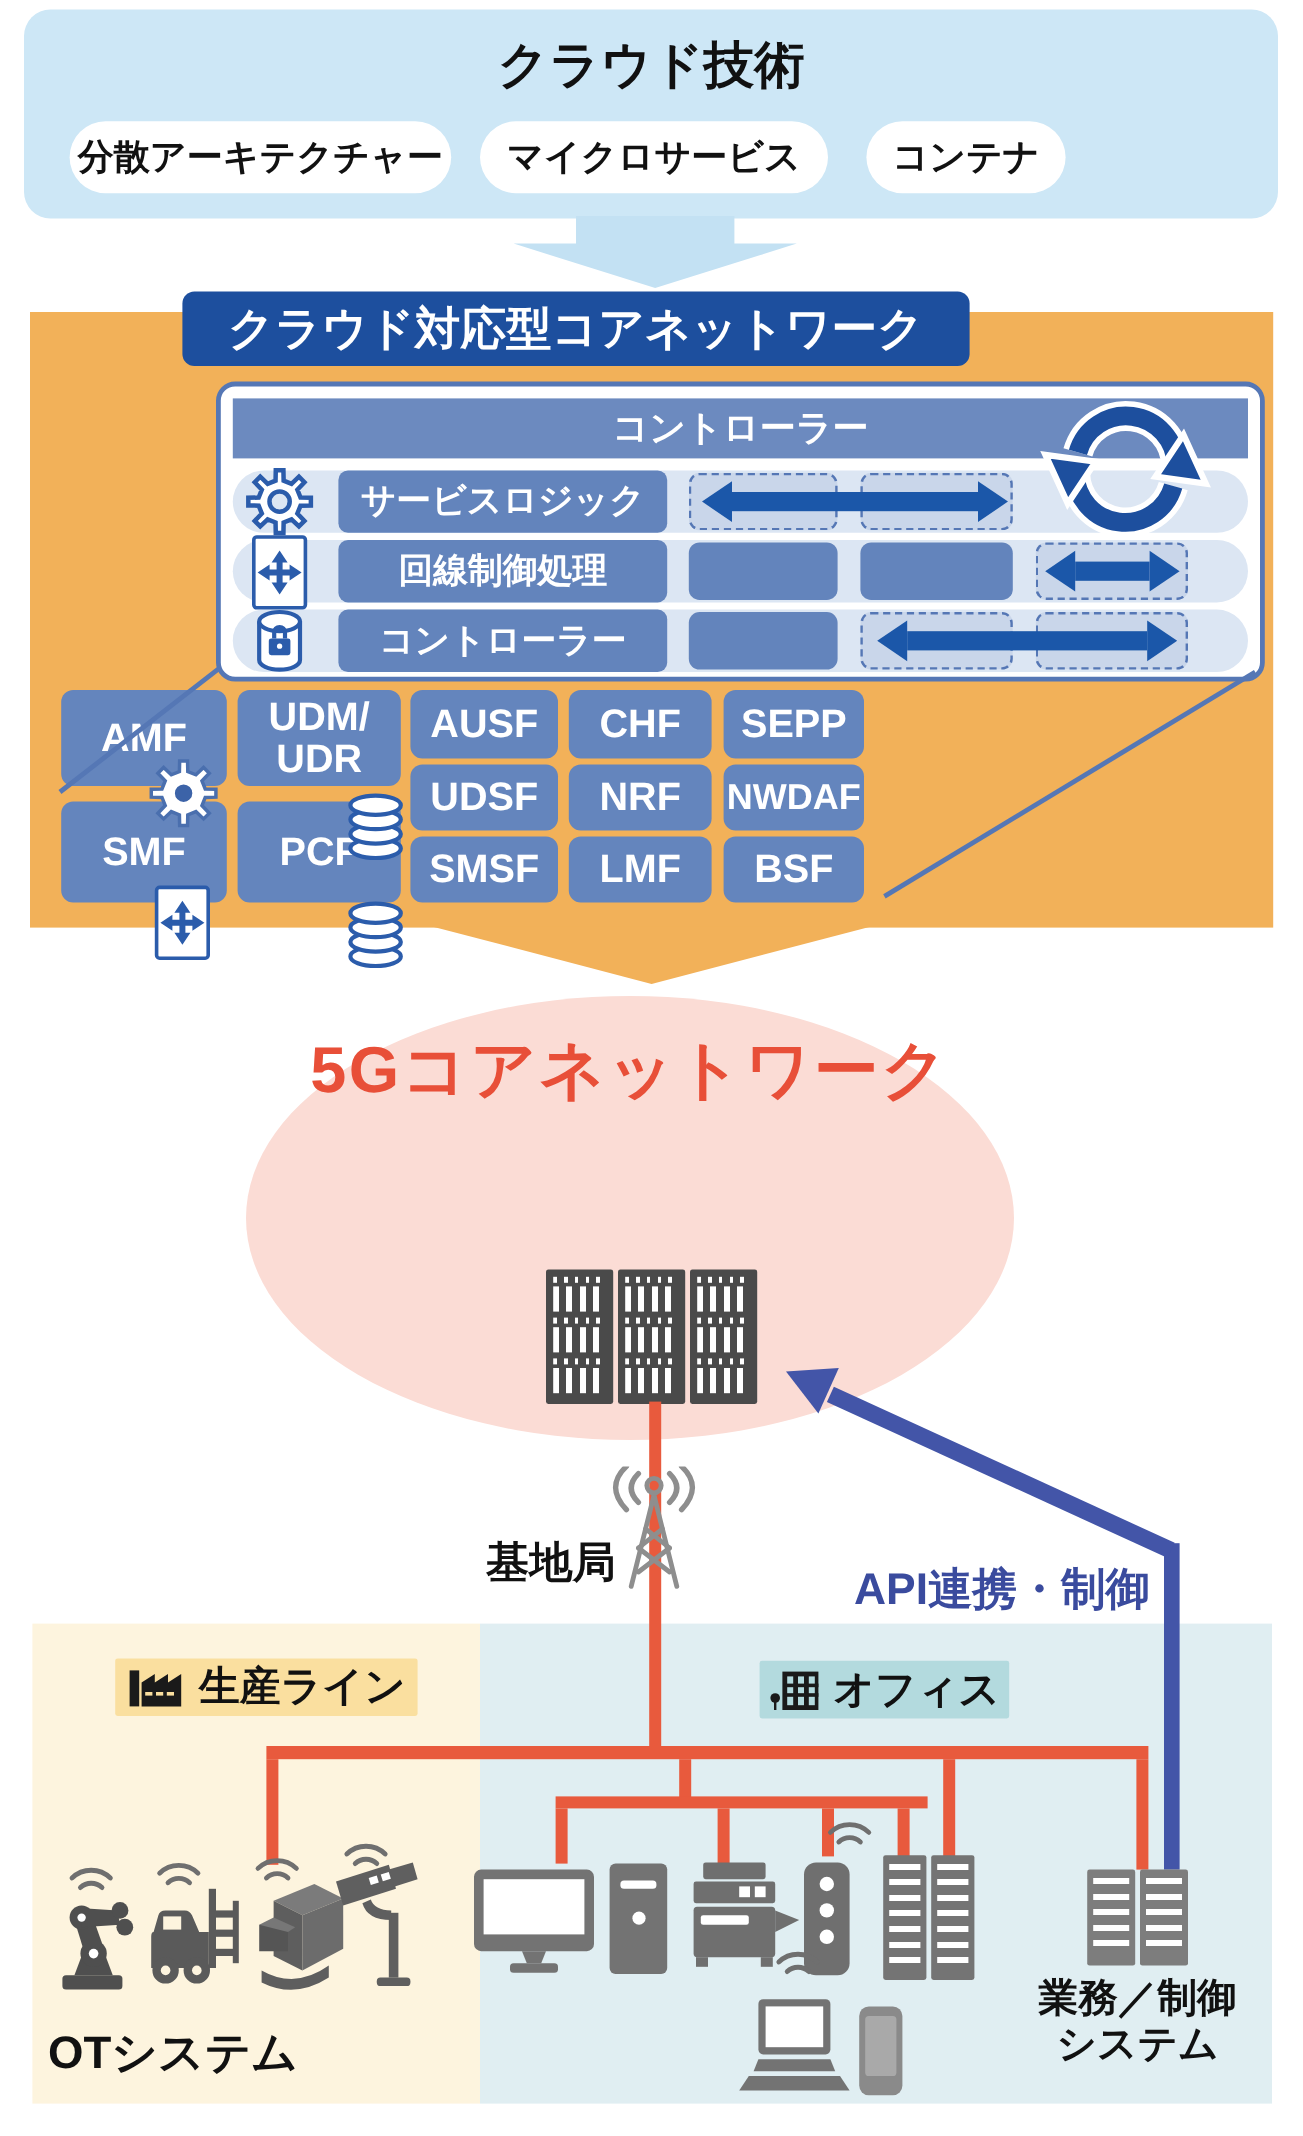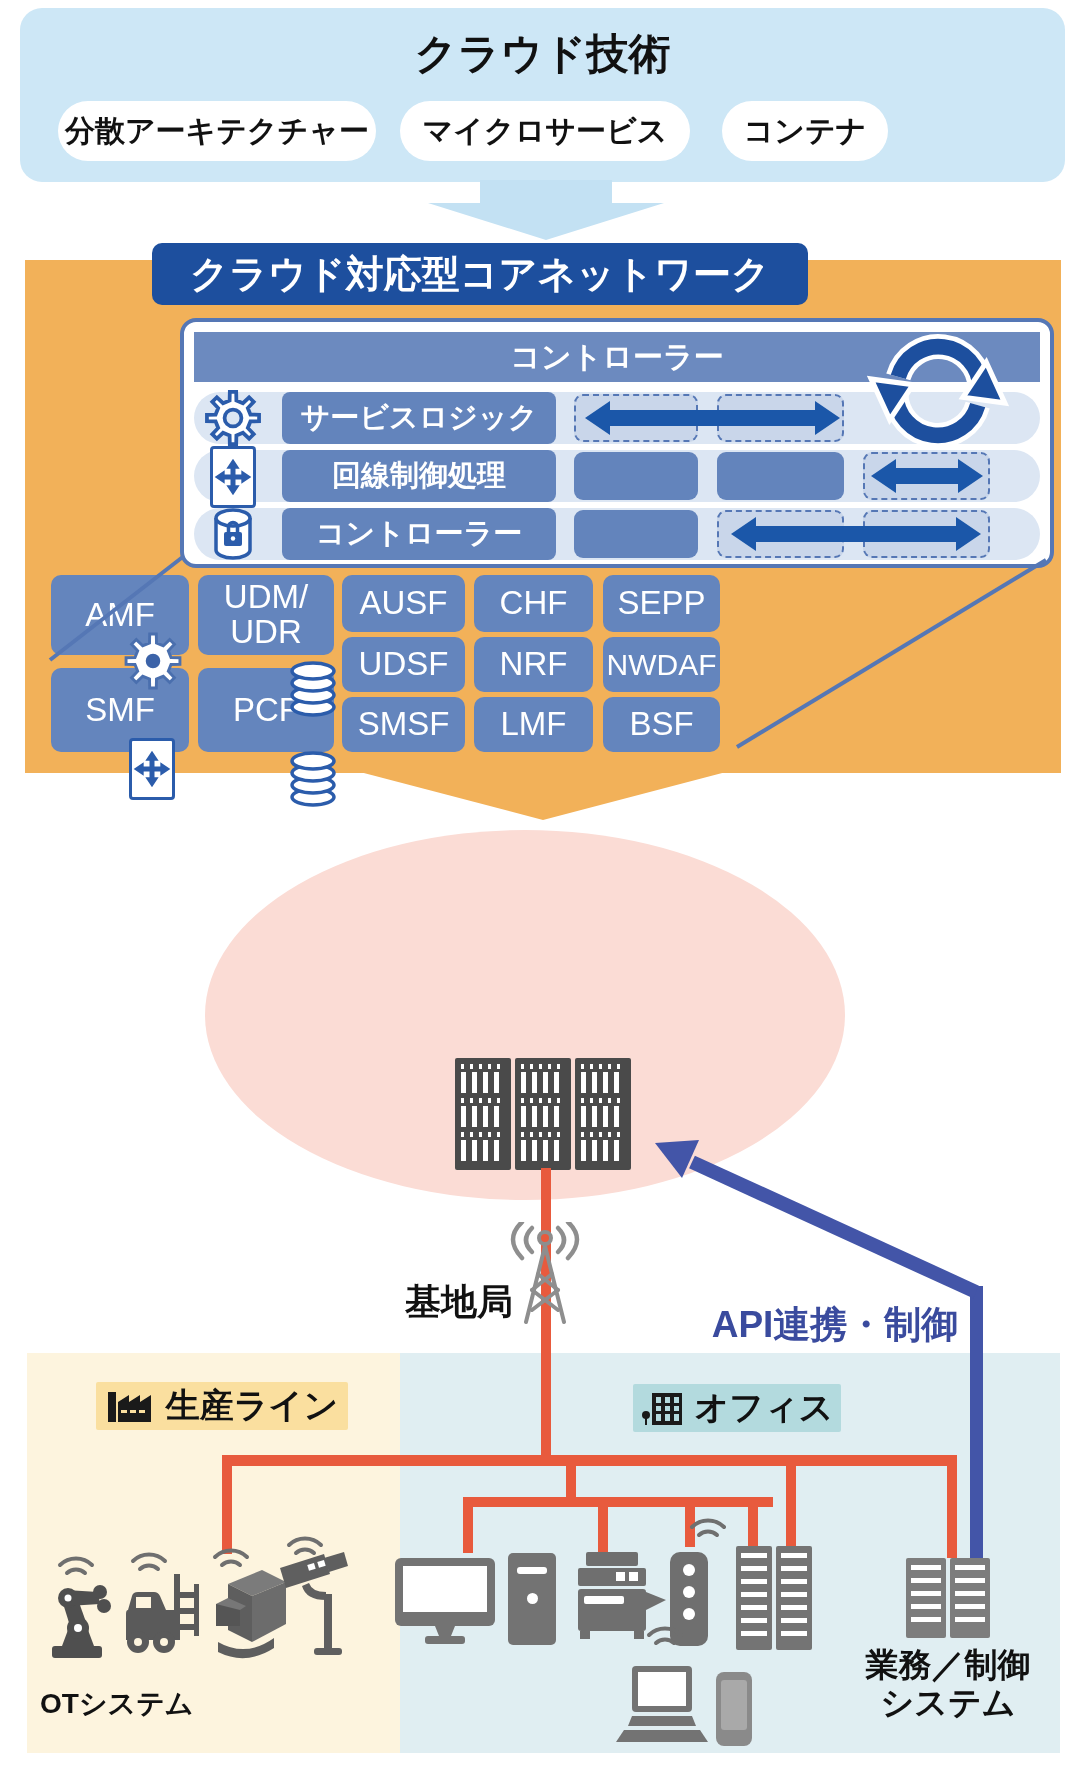--- a/index.html
+++ b/index.html
@@ -20,40 +20,40 @@
   .rowstrip{left:194px;width:846px;height:52px;background:#dce6f3;border-radius:26px}
   .plabel{width:274px;height:52px;background:#6384bc;border-radius:8px;color:#fff;font-weight:bold;font-size:29px}
   .dblk{background:#c9d6ea;border:2px dashed #5577b5;border-radius:9px;box-sizing:border-box}
   .sblk{background:#6384bc;border-radius:9px}
   .blk{height:48px}
   .darrow{height:16px;background:#1b57a9}
   .darrow:before,.darrow:after{content:"";position:absolute;top:-9px;width:0;height:0;border:17px solid transparent}
   .darrow:before{left:-25px;border-right:25px solid #1b57a9;border-left:none}
   .darrow:after{right:-25px;border-left:25px solid #1b57a9;border-right:none}
   
-  .nf{background:#6485bd;border-radius:10px;color:#fff;font-weight:normal;font-size:33px;white-space:pre-line;line-height:1.05}
+  .nf{background:#6485bd;border-radius:10px;color:#fff;font-weight:bold;font-size:33px;white-space:pre-line;line-height:1.05}
   
   .ellipse{left:205px;top:830px;width:640px;height:370px;background:#fbdcd5;border-radius:50%}
   .fivegtitle{left:205px;top:856px;width:640px;text-align:center;font-size:54px;font-weight:bold;color:#e84f38;letter-spacing:2px}
   .drack{width:56px;height:112px;background:#4a4a4a;border-radius:2px;padding-top:2px;box-sizing:border-box}
   .drack .unit{margin:4px 6px 0;height:30px}
   .unit .dots{height:5px;background:repeating-linear-gradient(90deg,#fff 0 3px,rgba(0,0,0,0) 3px 9px);margin-bottom:3px}
   .unit .bars{height:21px;background:repeating-linear-gradient(90deg,#fff 0 5px,rgba(0,0,0,0) 5px 11px)}
   
   .rl{background:#e85a3d}
   .bl{background:#4355a8}
   .bstext{left:395px;top:1278px;width:118px;text-align:right;font-size:36px;font-weight:bold;color:#111}
   .apitext{left:690px;top:1300px;width:290px;text-align:center;font-size:37px;font-weight:bold;color:#3a4b9e}
   
   .cream{left:27px;top:1353px;width:373px;height:400px;background:#fdf4de}
   .cyan{left:400px;top:1353px;width:660px;height:400px;background:#e0eef2}
   .zlabel{height:48px;font-size:34px;font-weight:bold;color:#111;border-radius:2px;gap:8px}
   .zl1{left:96px;top:1382px;width:252px;background:#fadf9f}
   .zl2{left:633px;top:1384px;width:208px;background:#b3dade}
-  .systext{font-size:28px;font-weight:bold;color:#111}
+  .systext{font-size:38px;font-weight:bold;color:#111}
   .biztext{left:856px;top:1646px;width:184px;text-align:center;font-size:33px;font-weight:bold;color:#111;white-space:pre-line;line-height:1.15}
   .rack{background:#747474;border-radius:2px}
   .rack .slots{position:absolute;left:5px;right:5px;top:7px;bottom:9px;
     background:repeating-linear-gradient(180deg,#fff 0 5px,rgba(0,0,0,0) 5px 13px)}
   .phone{background:#8a8a8a;border-radius:8px}
   svg{display:block}
 </style>
 </head>
 <body>
 
@@ -169,20 +169,21 @@
   <div class="abs" style="left:129px;top:738px;width:46px;height:62px;background:#fff;border:3px solid #2b5cab;border-radius:4px;box-sizing:border-box">
     <svg width="40" height="56" viewBox="-24 -26 48 52">
         <use href="#movearrow" fill="#2b5cab"></use>
       </svg>
   </div>
   <svg class="abs" style="left:286px;top:748px" width="54" height="62" viewBox="-27 -30 54 60">
       <use href="#dbstack"></use>
     </svg>
 
   <div class="abs ellipse"></div>
+  <div class="abs fivegtitle">5Gコアネットワーク</div>
 
   <div class="abs drack" style="left:455px;top:1058px">
     <div class="unit">
         <div class="dots"></div>
         <div class="bars"></div>
       </div>
     <div class="unit">
         <div class="dots"></div>
         <div class="bars"></div>
       </div>

